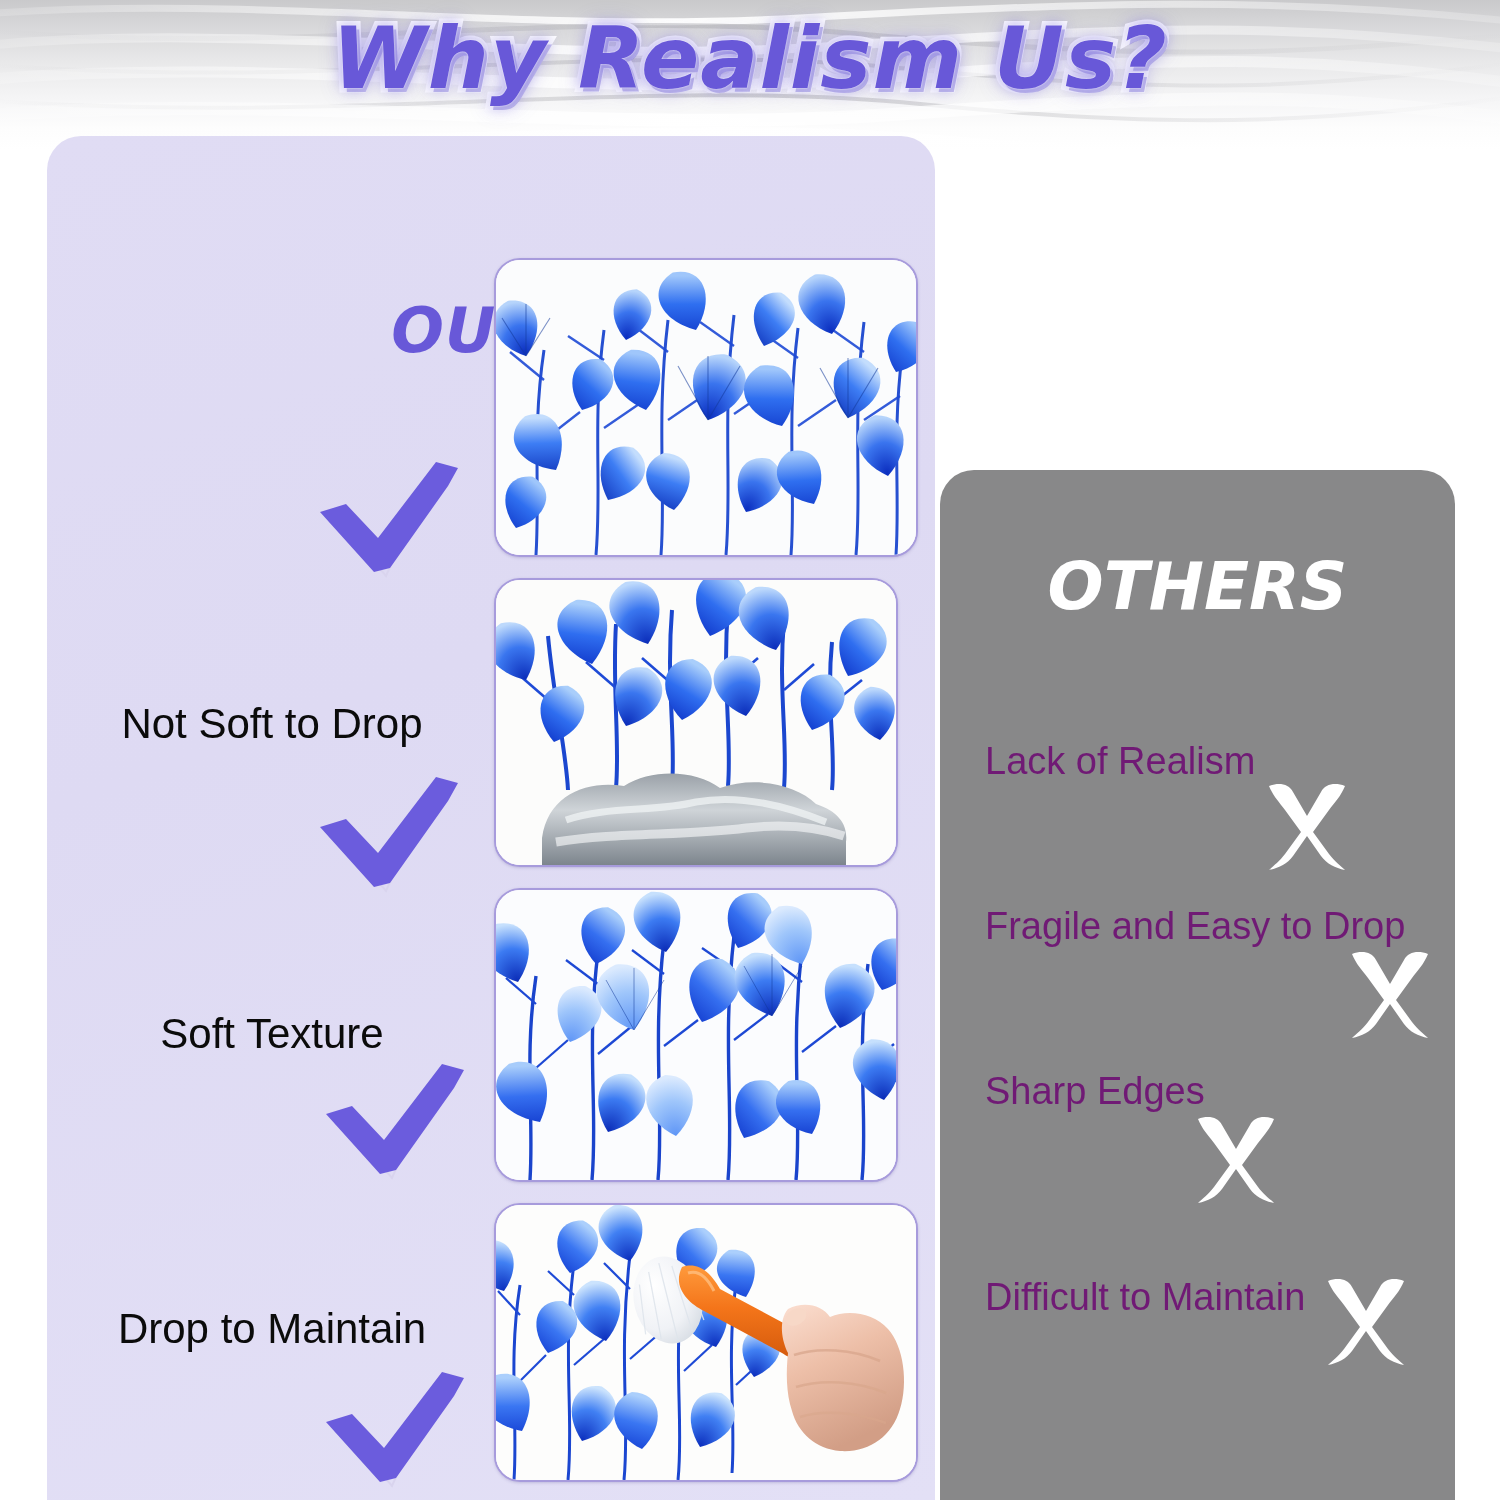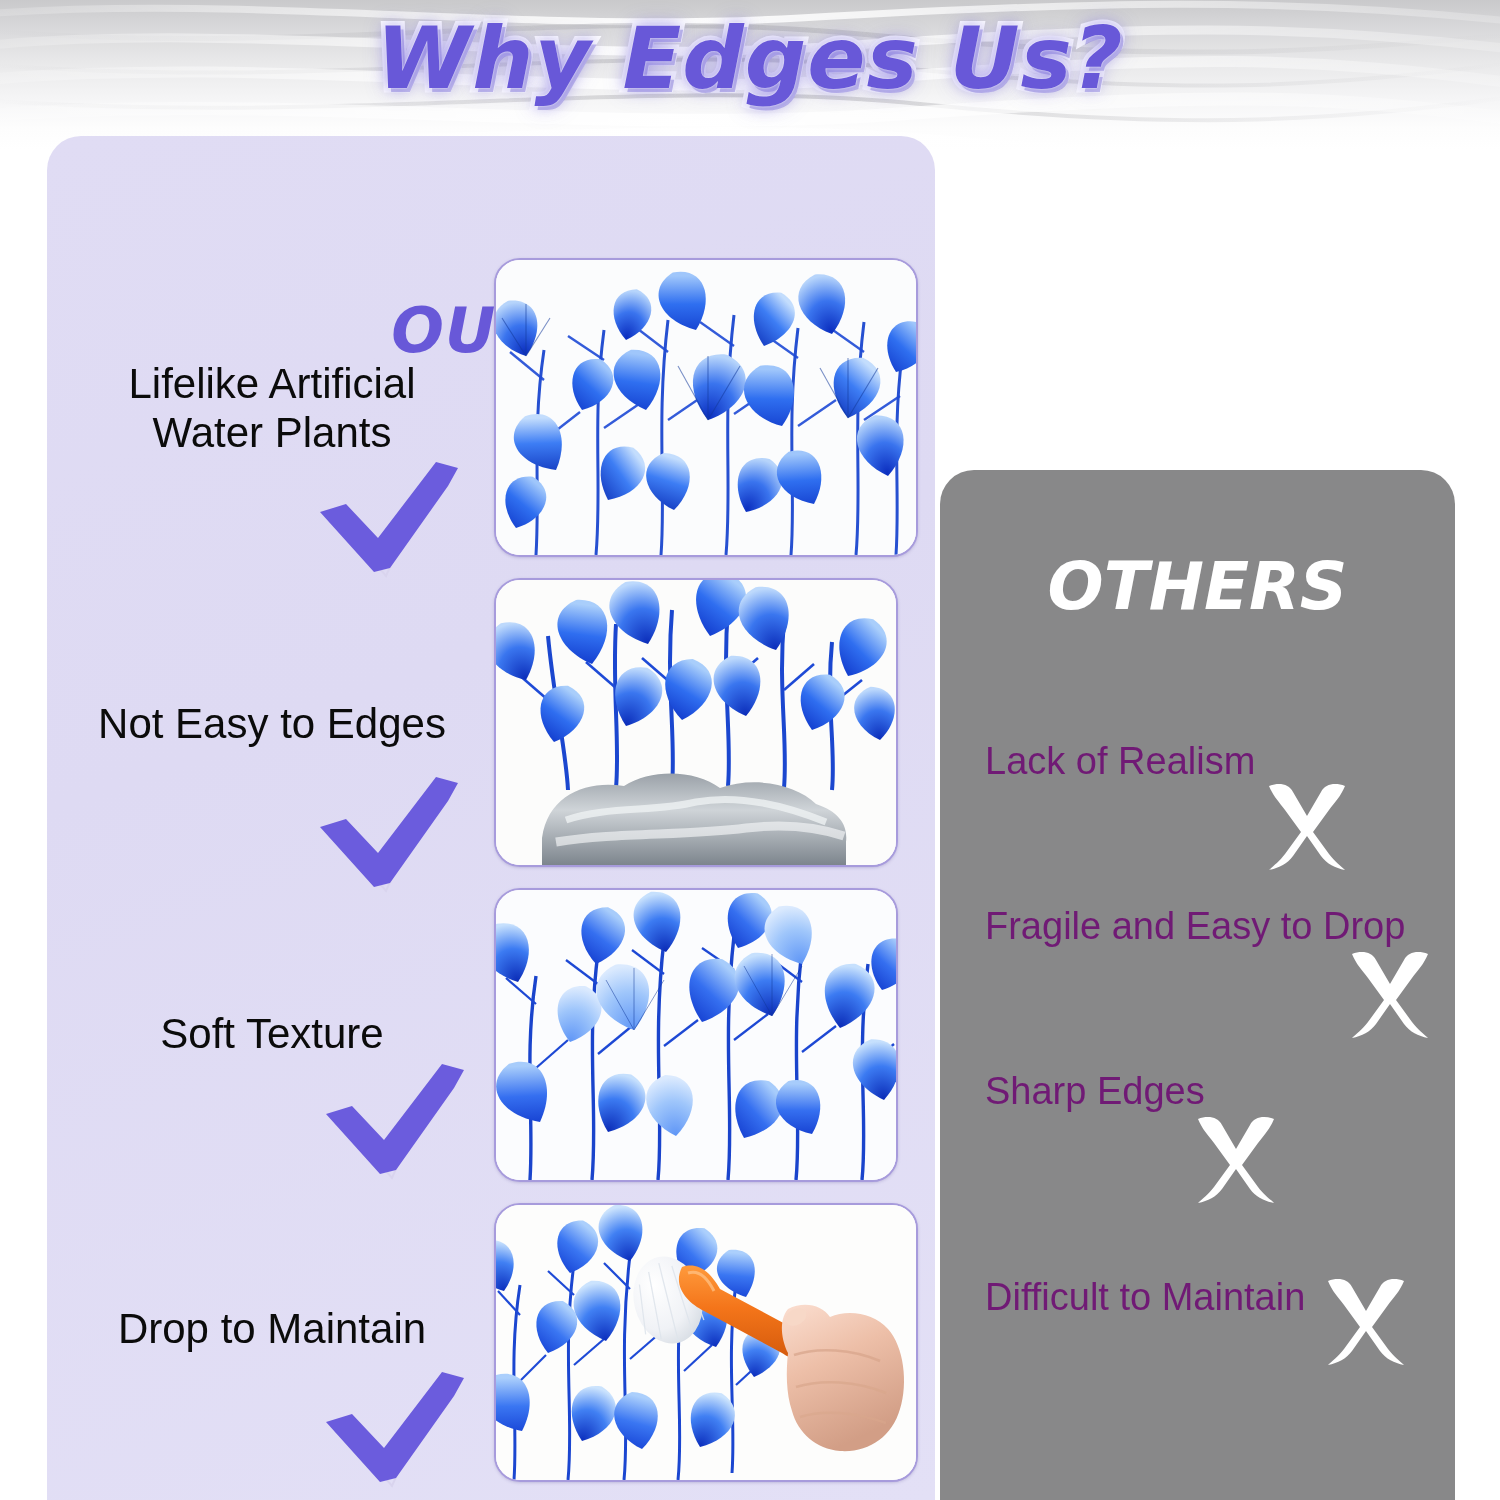--- a/index.html
+++ b/index.html
@@ -168,40 +168,36 @@
       <path d="M-20 46 C 240 20, 540 66, 840 46 S 1290 22, 1520 50" fill="none" stroke="url(#wg)" stroke-width="9"></path>
       <path d="M-20 64 C 320 92, 620 40, 900 68 S 1320 88, 1520 62" fill="none" stroke="url(#wgd)" stroke-width="4"></path>
       <path d="M-20 80 C 280 54, 580 102, 880 78 S 1310 56, 1520 84" fill="none" stroke="url(#wg)" stroke-width="11"></path>
       <path d="M-20 100 C 340 126, 640 76, 920 104 S 1340 120, 1520 96" fill="none" stroke="url(#wgd)" stroke-width="4"></path>
       <path d="M-20 116 C 300 92, 600 136, 900 114 S 1330 94, 1520 120" fill="none" stroke="url(#wg)" stroke-width="13"></path>
       <path d="M-20 136 C 360 156, 660 116, 940 140 S 1350 150, 1520 132" fill="none" stroke="url(#wg)" stroke-width="10"></path>
     </svg>
   </div>
 
   <div class="title-wrap">
-    <span class="title">Why Edges Us?</span>
+    <span class="title">Why Realism Us?</span>
   </div>
 
   <div class="panel-ours">
     <div class="ours-title">OURS</div>
   </div>
 
-  <div class="feature" style="left:47px; top:360px;">
-    <div class="feature-label">Lifelike Artificial
-Water Plants</div>
-  </div>
   <div class="check" style="left:312px; top:450px;">
     <svg viewBox="0 0 150 130">
       <path d="M18 72 L26 78 L62 112 L74 126 L82 108 L118 44 L136 22 L128 18 L106 40 L70 94 L40 66 Z" fill="none" stroke="#d9d4ee" stroke-width="2"></path>
       <path d="M8 62 L34 54 L66 88 L124 12 L146 18 L136 36 L78 118 L62 122 Z" fill="#6b5cdd"></path>
     </svg>
   </div>
 
   <div class="feature" style="left:47px; top:700px;">
-    <div class="feature-label">Not Easy to Edges</div>
+    <div class="feature-label">Not Soft to Drop</div>
   </div>
   <div class="check" style="left:312px; top:765px;">
     <svg viewBox="0 0 150 130">
       <path d="M18 72 L26 78 L62 112 L74 126 L82 108 L118 44 L136 22 L128 18 L106 40 L70 94 L40 66 Z" fill="none" stroke="#d9d4ee" stroke-width="2"></path>
       <path d="M8 62 L34 54 L66 88 L124 12 L146 18 L136 36 L78 118 L62 122 Z" fill="#6b5cdd"></path>
     </svg>
   </div>
 
   <div class="feature" style="left:47px; top:1010px;">
     <div class="feature-label">Soft Texture</div>

